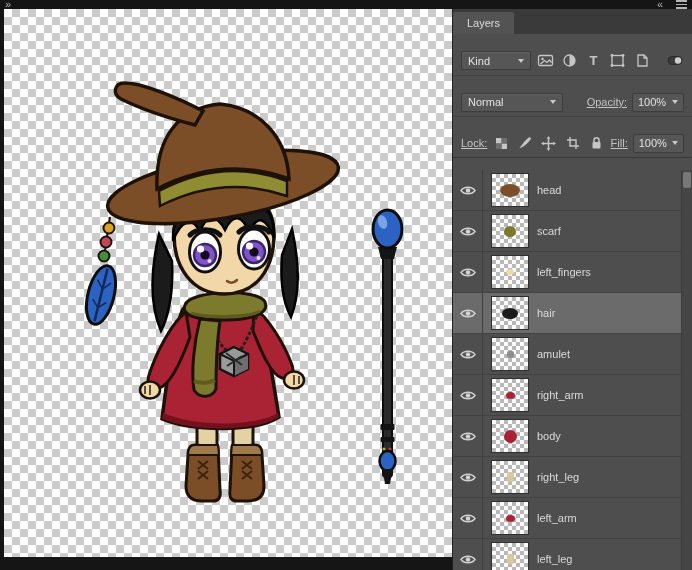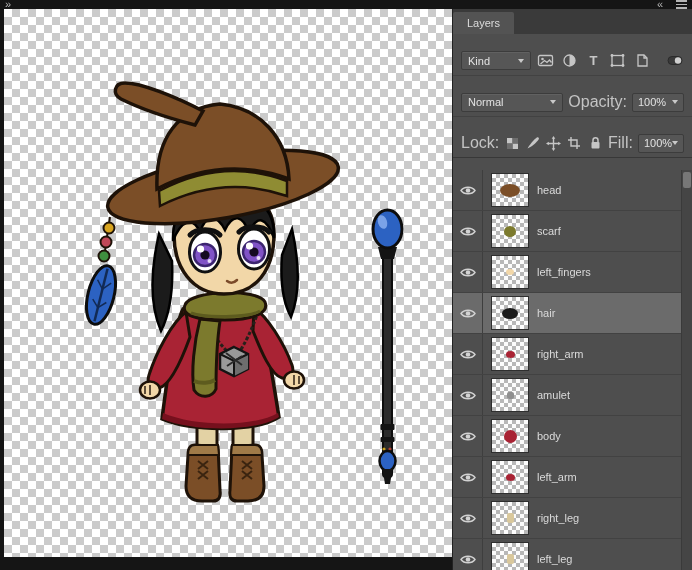--- a/index.html
+++ b/index.html
@@ -38,21 +38,21 @@
   .blend-row { height:29px; }
   .lock-row { height:29px; border-bottom:1px solid #383838; }
 
   .dropdown { height:19px; background:#565656; border:1px solid #3c3c3c; border-radius:2px;
               display:flex; align-items:center; padding:0 6px; color:#e2e2e2; font-size:11px;
               box-shadow:inset 0 1px 0 rgba(255,255,255,.07); }
   .kind-dd { width:70px; }
   .blend-dd { width:102px; }
   .dd-arrow { margin-left:auto; width:0; height:0; border-left:3.5px solid transparent;
               border-right:3.5px solid transparent; border-top:4px solid #c9c9c9; }
-  .lbl { color:#c4c4c4; font-size:16px; white-space:nowrap; }
+  .lbl { color:#c4c4c4; font-size:11px; white-space:nowrap;text-decoration:underline; }
   .value-box { height:19px; width:52px; background:#565656; border:1px solid #3c3c3c;
                border-radius:2px; display:flex; align-items:center; padding:0 5px;
                color:#e2e2e2; font-size:11px;justify-content:flex-end; }
   .icon-btn { width:19px; height:19px; display:flex; align-items:center; justify-content:center; }
   .push-right { margin-left:auto; }
   .t-glyph { color:#c6c6c6; font-size:13px; font-weight:bold; }
 
   
   .list-area { flex:1; display:flex; overflow:hidden; border-bottom:1px solid #383838; }
   .layers-list { flex:1; display:flex; flex-direction:column; overflow:hidden; }
@@ -344,75 +344,75 @@
   </div>
 
   <div class="layer-row">
     <div class="eye-cell">
       <svg width="16" height="11" viewBox="0 0 16 11">
         <path d="M1 5.5 C4 1.2 12 1.2 15 5.5 C12 9.8 4 9.8 1 5.5 Z" fill="none" stroke="#d2d2d2" stroke-width="1.4"></path>
         <circle cx="8" cy="5.5" r="2.3" fill="#d2d2d2"></circle>
       </svg>
     </div>
     <div class="thumb">
+      <span class="sprite" style="background: rgb(143, 143, 143); width: 7px; height: 7px; border-radius: 2px;"></span>
+    </div>
+    <span class="layer-name">amulet</span>
+  </div>
+
+  <div class="layer-row">
+    <div class="eye-cell">
+      <svg width="16" height="11" viewBox="0 0 16 11">
+        <path d="M1 5.5 C4 1.2 12 1.2 15 5.5 C12 9.8 4 9.8 1 5.5 Z" fill="none" stroke="#d2d2d2" stroke-width="1.4"></path>
+        <circle cx="8" cy="5.5" r="2.3" fill="#d2d2d2"></circle>
+      </svg>
+    </div>
+    <div class="thumb">
       <span class="sprite" style="background: rgb(169, 35, 52); width: 9px; height: 7px; border-radius: 50%;"></span>
     </div>
     <span class="layer-name">right_arm</span>
   </div>
 
   <div class="layer-row">
     <div class="eye-cell">
       <svg width="16" height="11" viewBox="0 0 16 11">
         <path d="M1 5.5 C4 1.2 12 1.2 15 5.5 C12 9.8 4 9.8 1 5.5 Z" fill="none" stroke="#d2d2d2" stroke-width="1.4"></path>
         <circle cx="8" cy="5.5" r="2.3" fill="#d2d2d2"></circle>
       </svg>
     </div>
     <div class="thumb">
-      <span class="sprite" style="background: rgb(143, 143, 143); width: 7px; height: 7px; border-radius: 2px;"></span>
-    </div>
-    <span class="layer-name">amulet</span>
-  </div>
-
-  <div class="layer-row">
-    <div class="eye-cell">
-      <svg width="16" height="11" viewBox="0 0 16 11">
-        <path d="M1 5.5 C4 1.2 12 1.2 15 5.5 C12 9.8 4 9.8 1 5.5 Z" fill="none" stroke="#d2d2d2" stroke-width="1.4"></path>
-        <circle cx="8" cy="5.5" r="2.3" fill="#d2d2d2"></circle>
-      </svg>
-    </div>
-    <div class="thumb">
       <span class="sprite" style="background: rgb(169, 35, 52); width: 13px; height: 13px; border-radius: 50%;"></span>
     </div>
     <span class="layer-name">body</span>
   </div>
 
   <div class="layer-row">
     <div class="eye-cell">
       <svg width="16" height="11" viewBox="0 0 16 11">
         <path d="M1 5.5 C4 1.2 12 1.2 15 5.5 C12 9.8 4 9.8 1 5.5 Z" fill="none" stroke="#d2d2d2" stroke-width="1.4"></path>
         <circle cx="8" cy="5.5" r="2.3" fill="#d2d2d2"></circle>
       </svg>
     </div>
     <div class="thumb">
+      <span class="sprite" style="background: rgb(217, 200, 156); width: 7px; height: 10px; border-radius: 2px;"></span>
+    </div>
+    <span class="layer-name">right_leg</span>
+  </div>
+
+  <div class="layer-row">
+    <div class="eye-cell">
+      <svg width="16" height="11" viewBox="0 0 16 11">
+        <path d="M1 5.5 C4 1.2 12 1.2 15 5.5 C12 9.8 4 9.8 1 5.5 Z" fill="none" stroke="#d2d2d2" stroke-width="1.4"></path>
+        <circle cx="8" cy="5.5" r="2.3" fill="#d2d2d2"></circle>
+      </svg>
+    </div>
+    <div class="thumb">
       <span class="sprite" style="background: rgb(169, 35, 52); width: 9px; height: 7px; border-radius: 50%;"></span>
     </div>
     <span class="layer-name">left_arm</span>
-  </div>
-
-  <div class="layer-row">
-    <div class="eye-cell">
-      <svg width="16" height="11" viewBox="0 0 16 11">
-        <path d="M1 5.5 C4 1.2 12 1.2 15 5.5 C12 9.8 4 9.8 1 5.5 Z" fill="none" stroke="#d2d2d2" stroke-width="1.4"></path>
-        <circle cx="8" cy="5.5" r="2.3" fill="#d2d2d2"></circle>
-      </svg>
-    </div>
-    <div class="thumb">
-      <span class="sprite" style="background: rgb(217, 200, 156); width: 7px; height: 10px; border-radius: 2px;"></span>
-    </div>
-    <span class="layer-name">right_leg</span>
   </div>
 
   <div class="layer-row">
     <div class="eye-cell">
       <svg width="16" height="11" viewBox="0 0 16 11">
         <path d="M1 5.5 C4 1.2 12 1.2 15 5.5 C12 9.8 4 9.8 1 5.5 Z" fill="none" stroke="#d2d2d2" stroke-width="1.4"></path>
         <circle cx="8" cy="5.5" r="2.3" fill="#d2d2d2"></circle>
       </svg>
     </div>
     <div class="thumb">

